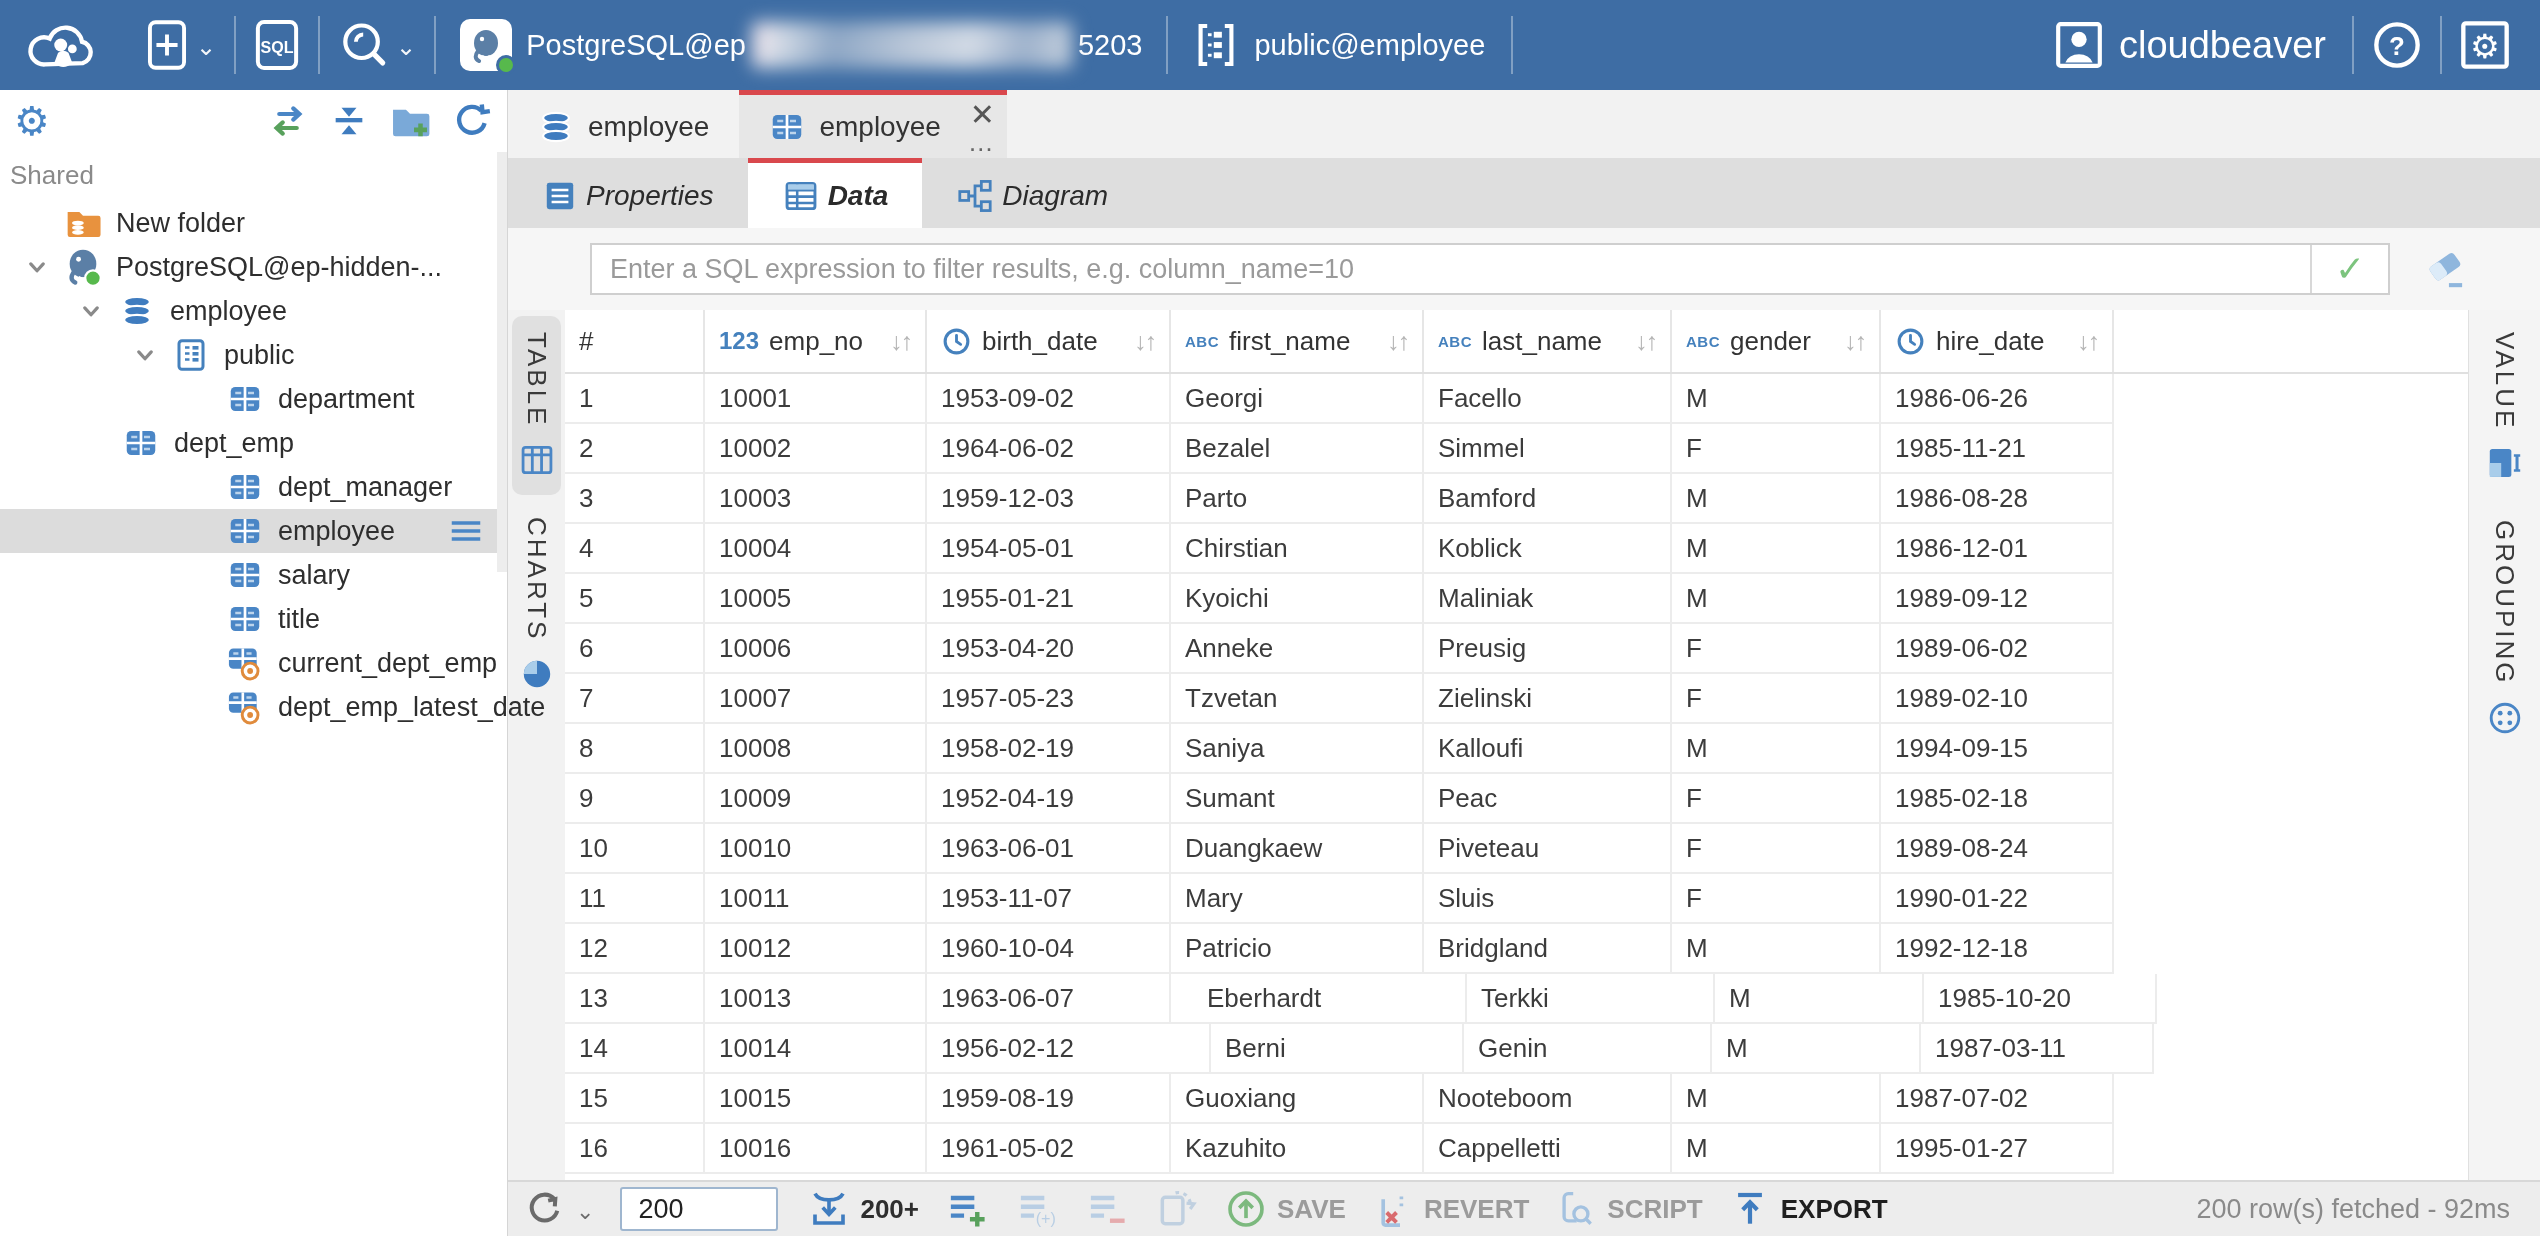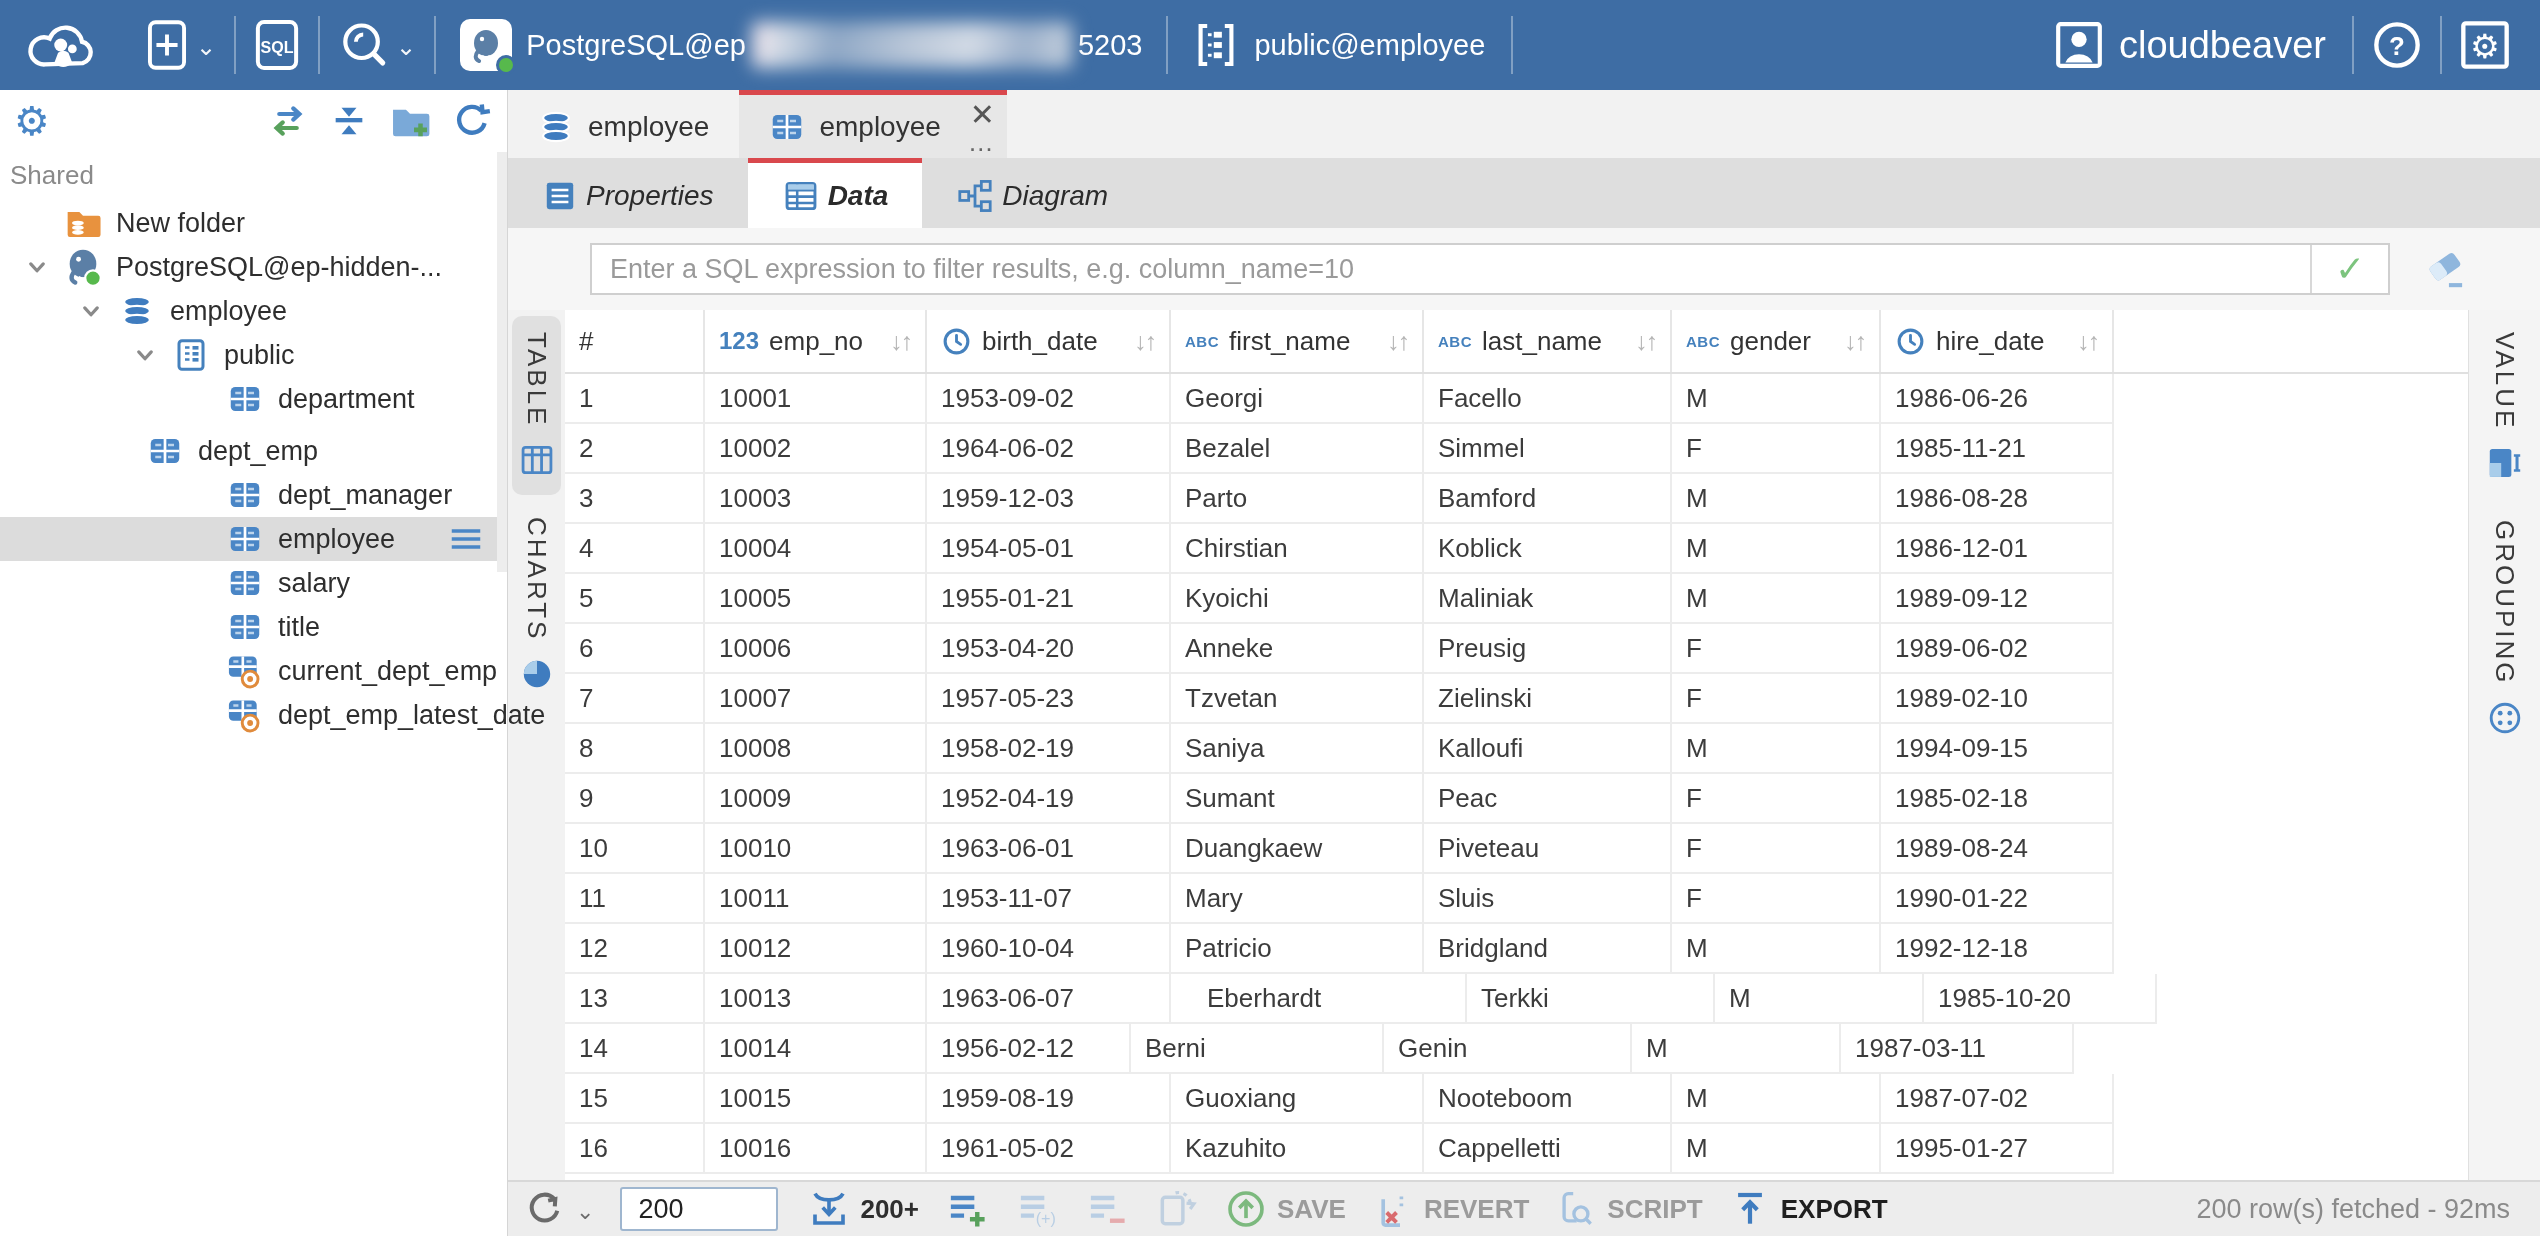--- a/index.html
+++ b/index.html
@@ -318,21 +318,21 @@
           <span class="chev"></span>
           <span class="ticon">
             <svg width="36" height="36" viewBox="0 0 24 24">
               <rect x="2.5" y="4" width="19" height="16" rx="3" fill="#4a86c6"></rect>
               <path d="M2.5 12 h19 M12 4 v16" stroke="#fff" stroke-width="1.8"></path>
               <path d="M5.5 8 h4 M14 8 h4 M5.5 16 h4 M14 16 h4" stroke="#bcd4ec" stroke-width="1.8"></path>
             </svg>
           </span>
           <span class="tlabel">department</span>
         </div>
-        <div class="tree-item" style="padding-left: 96px; margin-top: 8px;">
+        <div class="tree-item" style="padding-left: 72px;">
           <span class="chev"></span>
           <span class="ticon">
             <svg width="36" height="36" viewBox="0 0 24 24">
               <rect x="2.5" y="4" width="19" height="16" rx="3" fill="#4a86c6"></rect>
               <path d="M2.5 12 h19 M12 4 v16" stroke="#fff" stroke-width="1.8"></path>
               <path d="M5.5 8 h4 M14 8 h4 M5.5 16 h4 M14 16 h4" stroke="#bcd4ec" stroke-width="1.8"></path>
             </svg>
           </span>
           <span class="tlabel">dept_emp</span>
         </div>
@@ -690,21 +690,21 @@
               <div class="gcell" style="width: 244px;">1963-06-07</div>
               <div class="gcell" style="width: 296px; padding-left: 36px;">Eberhardt</div>
               <div class="gcell" style="width: 248px;">Terkki</div>
               <div class="gcell" style="width: 209px;">M</div>
               <div class="gcell" style="width: 233px;">1985-10-20</div>
               <div class="grow-fill"></div>
             </div>
             <div class="grow">
               <div class="gcell" style="width: 140px;">14</div>
               <div class="gcell" style="width: 222px;">10014</div>
-              <div class="gcell" style="width: 204px;">1956-02-12</div>
+              <div class="gcell" style="width: 284px;">1956-02-12</div>
               <div class="gcell" style="width: 253px;">Berni</div>
               <div class="gcell" style="width: 248px;">Genin</div>
               <div class="gcell" style="width: 209px;">M</div>
               <div class="gcell" style="width: 233px;">1987-03-11</div>
               <div class="grow-fill"></div>
             </div>
             <div class="grow">
               <div class="gcell" style="width: 140px;">15</div>
               <div class="gcell" style="width: 222px;">10015</div>
               <div class="gcell" style="width: 244px;">1959-08-19</div>

